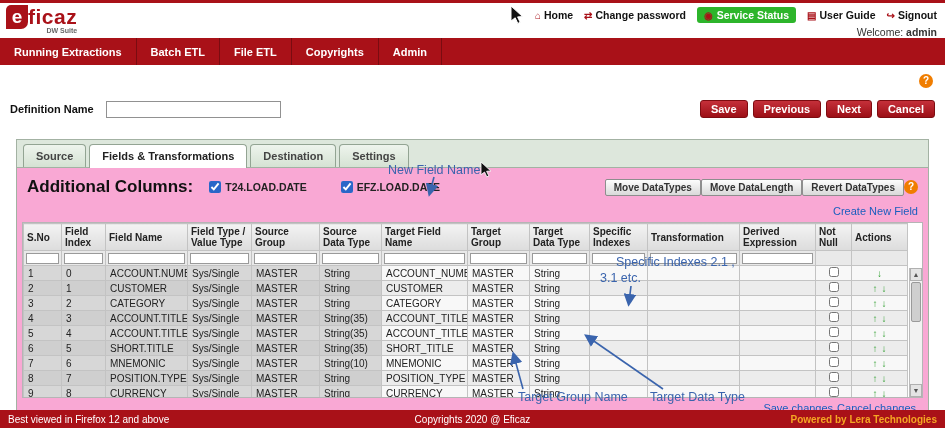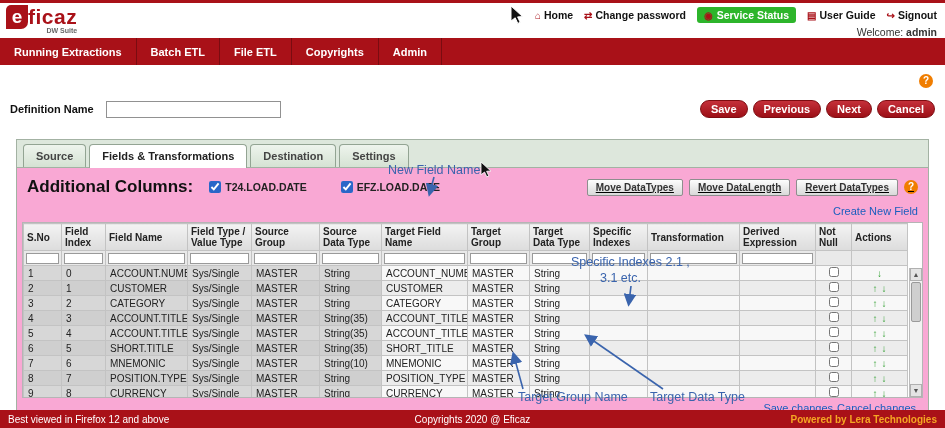--- a/index.html
+++ b/index.html
@@ -34,34 +34,34 @@
   .breadcrumb-row { display:flex; align-items:center; padding:5px 12px 0 10px; height:26px; }
   .breadcrumb { font-size:14px; color:#4a4a4a; }
   .help-icon { width:14px; height:14px; border-radius:50%; background:var(--help-orange,#F07D00); color:#fff;
                font-size:10px; font-weight:bold; text-align:center; line-height:14px; cursor:pointer; flex:none; }
   .breadcrumb-row .help-icon { margin-left:auto; }
   .def-row { display:flex; align-items:center; padding:6px 10px 4px; height:34px; }
   .def-label { font-size:11px; font-weight:bold; color:#111; margin-right:12px; }
   .def-input { width:175px; height:17px; border:1px solid #919191; font-size:11px; padding:1px 3px; }
   .page-buttons { margin-left:auto; display:flex; gap:5px; }
   .red-btn { background:linear-gradient(#c5303a,#9c0f16); color:#fff; font-size:11px; font-weight:bold;
-             border:1px solid #7e0c11; border-radius:9px; padding:2px 10px; cursor:pointer; }
+             border:1px solid #7e0c11; border-radius:3px; padding:2px 10px; cursor:pointer; }
 
   
   .panel-outer { margin:14px 16px 0; border:1px solid #a3b2a3; background:#f9a8d4; }
   .tabs { display:flex; gap:3px; padding:4px 6px 0; background:#dde7dc; border-bottom:1px solid #a3b2a3; }
   .tab { font-size:11px; font-weight:bold; color:#444; padding:5px 12px 4px; border:1px solid #93a493;
          border-bottom:none; border-radius:4px 4px 0 0; background:linear-gradient(#eef4ed,#d5e2d3); cursor:pointer; }
   .tab.active { background:#fff; color:#222; margin-bottom:-1px; padding-bottom:6px; }
   .panel-body { position:relative; }
   .toolbar-row { display:flex; align-items:center; gap:6px; padding:9px 10px 3px; }
   .addcols-label { font-size:17px; font-weight:bold; color:#111; margin-right:10px; }
   .cb-group { display:flex; align-items:center; gap:4px; margin-right:28px; font-size:10.5px; font-weight:bold; color:#222; }
   .cb-group input { width:12px; height:12px; accent-color:#2a66c8; cursor:pointer; }
-  .gray-btns { margin-left:auto; display:flex; gap:6px; align-items:center;text-decoration:underline; }
+  .gray-btns { margin-left:auto; display:flex; align-items:center; }
   .gray-btn { font-size:10px; font-weight:bold; color:#333; background:linear-gradient(#fdfdfd,#d9d9d9);
               border:1px solid #8e8e8e; border-radius:2px; padding:2px 8px; cursor:pointer; white-space:nowrap; }
   .create-row { text-align:right; padding:1px 10px 3px; }
   .blue-link { color:var(--link-blue,#1A5EBE); font-size:11px; cursor:pointer; text-decoration:none; }
 
   
   .table-wrap { position:relative; margin:0 5px; height:176px; overflow:hidden; border:1px solid #b5b5b5; background:#fff; }
   table.grid { border-collapse:collapse; table-layout:fixed; width:884px; }
   .grid th, .grid td { border:1px solid #c3c3c3; font-size:10px; overflow:hidden; white-space:nowrap; }
   .grid thead tr.heads th { background:linear-gradient(#f3f3f3,#dcdcdc); font-weight:bold; color:#222;
@@ -426,21 +426,21 @@
   </div>
 
   <div class="footer">
     <span class="f-center">Copyrights 2020 @ Eficaz</span>
     <span class="f-left">Best viewed in Firefox 12 and above</span>
     <span class="f-right">Powered by Lera Technologies</span>
   </div>
 
   <div class="overlay">
     <span class="anno" style="left:388px;top:160px">New Field Name</span>
-    <span class="anno" style="left:571px;top:252px">Specific Indexes 2.1 ,</span>
+    <span class="anno" style="left:616px;top:252px">Specific Indexes 2.1 ,</span>
     <span class="anno" style="left:600px;top:268px">3.1 etc.</span>
     <span class="anno" style="left:518px;top:387px">Target Group Name</span>
     <span class="anno" style="left:650px;top:387px">Target Data Type</span>
     <svg width="945" height="428">
       <defs>
         <marker id="ah" markerWidth="8" markerHeight="8" refX="5" refY="4" orient="auto">
           <path d="M0,0 L8,4 L0,8 z" fill="#3A64AD"></path>
         </marker>
       </defs>
       <line x1="434" y1="174" x2="430" y2="189" stroke="#3A64AD" stroke-width="1.6" marker-end="url(#ah)"></line>

